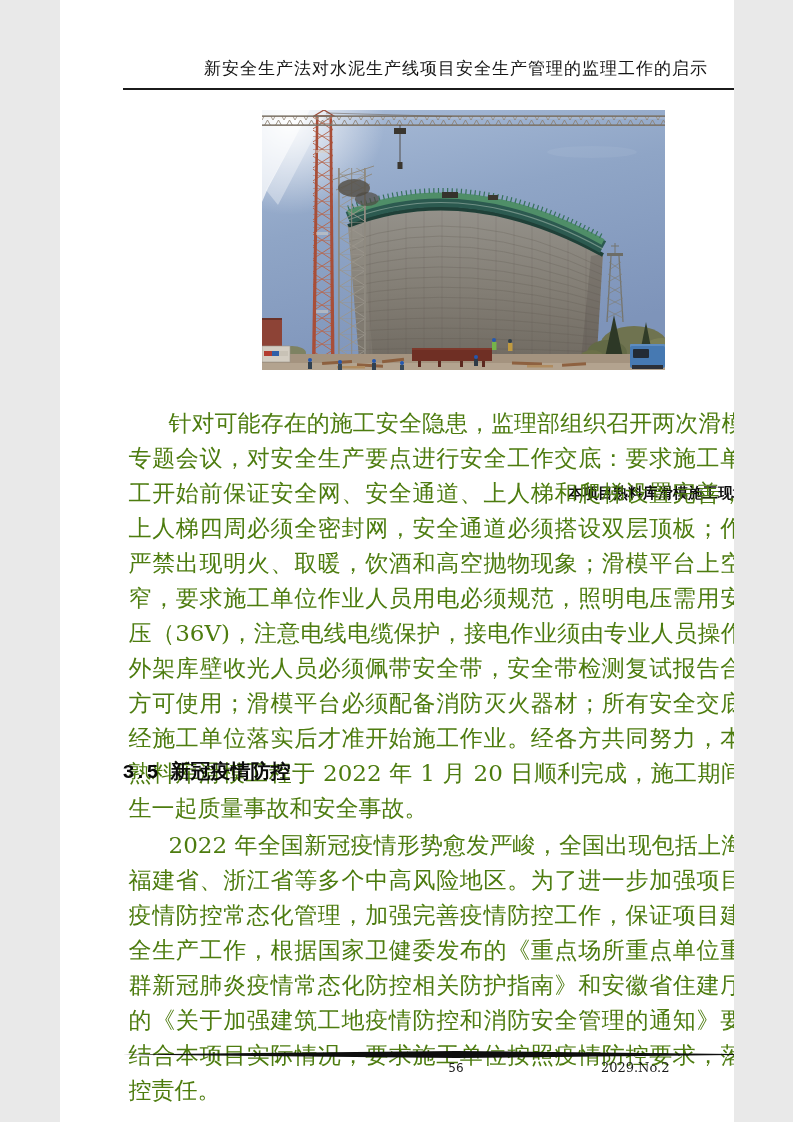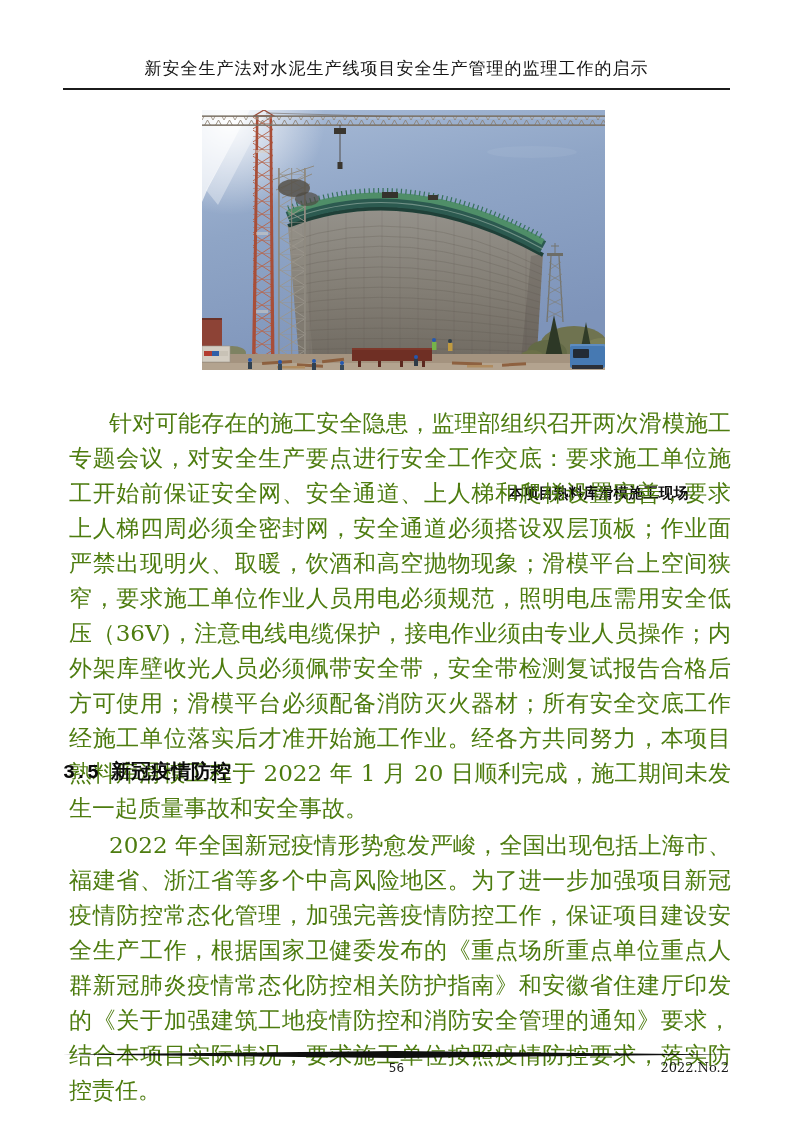--- a/index.html
+++ b/index.html
@@ -1,17 +1,17 @@
 <!DOCTYPE html>
 <html><head>
 <meta charset="utf-8">
 <style>
   html,body{margin:0;padding:0;background:#e9e9e9;}
   .page{
-    position:relative;width:793px;height:1122px;margin:0 auto;background:#ffffff;
+    position:relative;width:674px;height:1122px;margin:0 auto;background:#ffffff;
     font-family:"DejaVu Serif","Liberation Serif",serif;color:#111;overflow:hidden;
   }
   .header-title{
     position:absolute;top:57px;left:63px;width:667px;text-align:center;
     font-size:17px;letter-spacing:1px;color:#141414;white-space:nowrap;
   }
   .header-rule{position:absolute;top:88px;left:63px;width:667px;height:2px;background:#1b1b1b;}
   .figure{position:absolute;top:110px;left:202px;width:403px;height:260px;}
   .figure svg{display:block;}
   .caption{
@@ -254,15 +254,15 @@
 
   <p class="body-para p1">针对可能存在的施工安全隐患，监理部组织召开两次滑模施工专题会议，对安全生产要点进行安全工作交底：要求施工单位施工开始前保证安全网、安全通道、上人梯和爬梯设置完善，要求上人梯四周必须全密封网，安全通道必须搭设双层顶板；作业面严禁出现明火、取暖，饮酒和高空抛物现象；滑模平台上空间狭窄，要求施工单位作业人员用电必须规范，照明电压需用安全低压（36V)，注意电线电缆保护，接电作业须由专业人员操作；内外架库壁收光人员必须佩带安全带，安全带检测复试报告合格后方可使用；滑模平台必须配备消防灭火器材；所有安全交底工作经施工单位落实后才准开始施工作业。经各方共同努力，本项目熟料库滑模工程于 2022 年 1 月 20 日顺利完成，施工期间未发生一起质量事故和安全事故。</p>
 
   <h2 class="section-heading">3.5 新冠疫情防控</h2>
 
   <p class="body-para p2">2022 年全国新冠疫情形势愈发严峻，全国出现包括上海市、福建省、浙江省等多个中高风险地区。为了进一步加强项目新冠疫情防控常态化管理，加强完善疫情防控工作，保证项目建设安全生产工作，根据国家卫健委发布的《重点场所重点单位重点人群新冠肺炎疫情常态化防控相关防护指南》和安徽省住建厅印发的《关于加强建筑工地疫情防控和消防安全管理的通知》要求，结合本项目实际情况，要求施工单位按照疫情防控要求，落实防控责任。</p>
 
 
   <div class="footer-rule"></div>
   <div class="footer-page-num">56</div>
-  <div class="footer-issue">2022.No.2</div>
+  <div class="footer-issue">2029.No.2</div>
 
 </div>
 
 </body></html>

